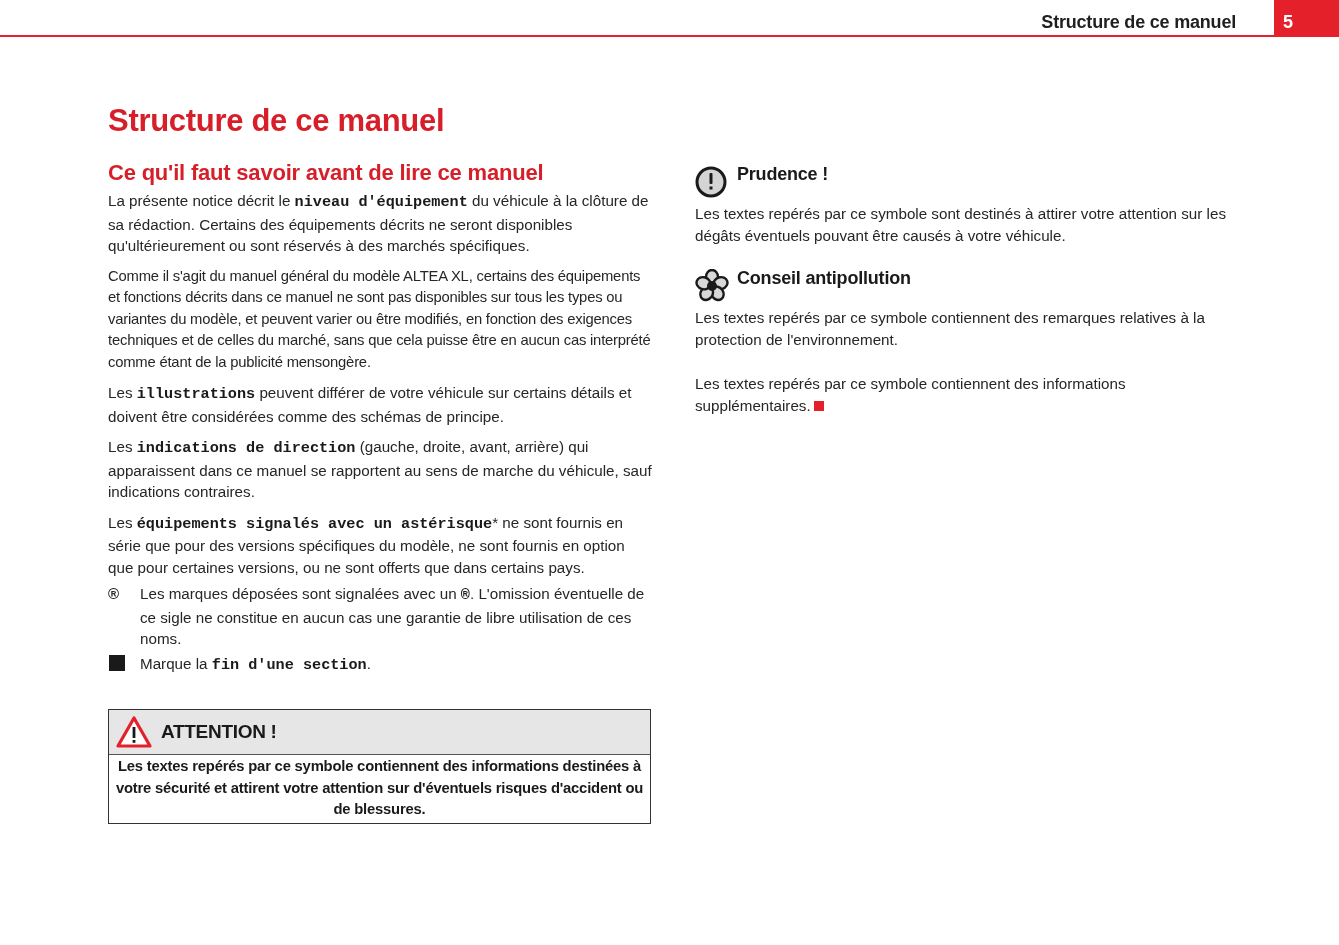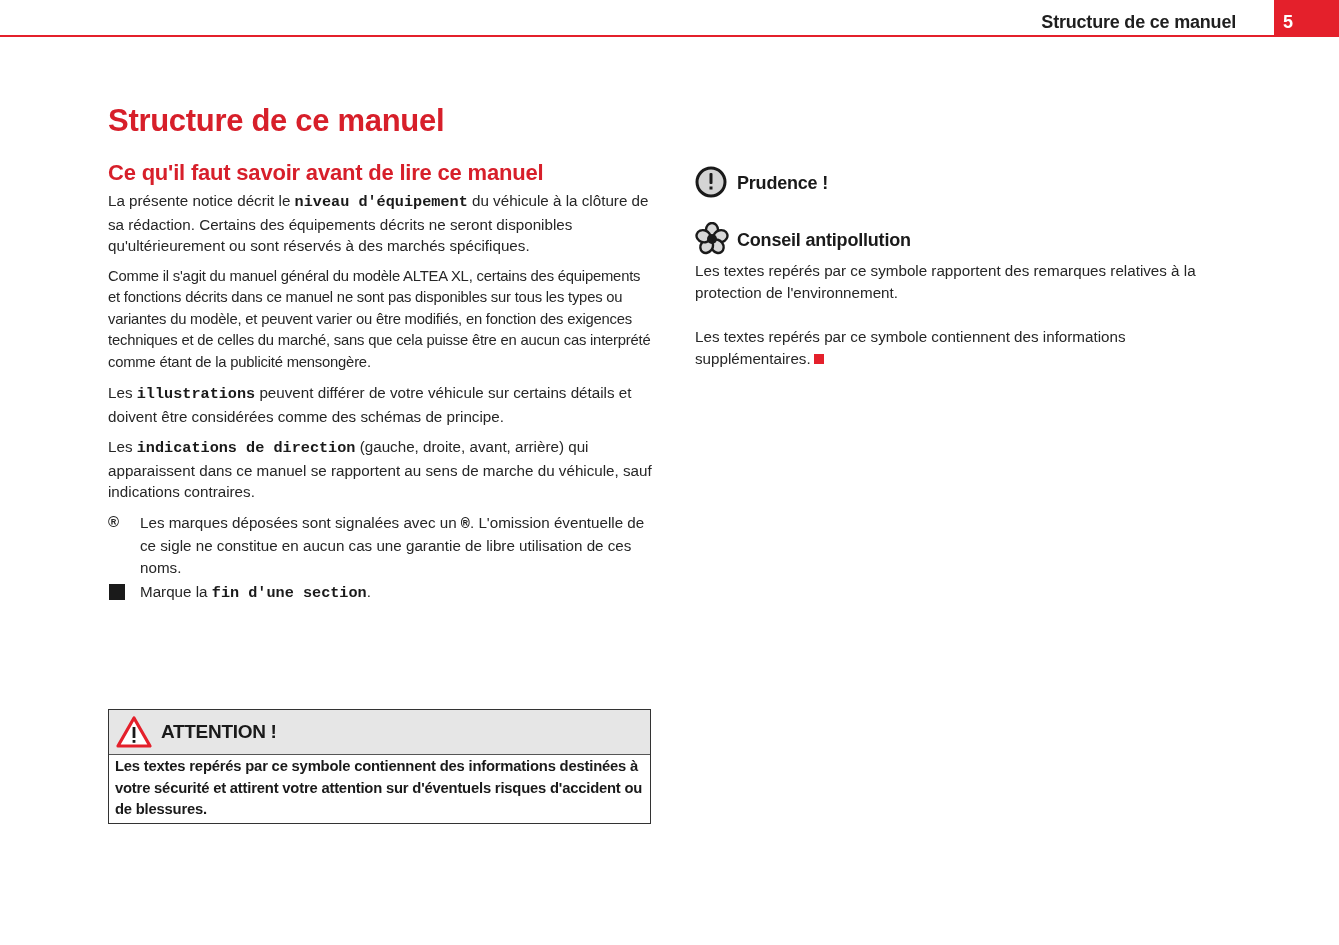--- a/index.html
+++ b/index.html
@@ -50,36 +50,37 @@
   .sym-reg { font-weight: bold; font-size: 15px; }
   .sym-tri {
     width: 0; height: 0; border-top: 7px solid transparent; border-bottom: 7px solid transparent;
     border-left: 12px solid #1a1a1a; margin-left: 1px;
   }
   .sym-square { width: 16px; height: 16px; background: #1a1a1a; margin-left: 1px; }
 
   .warning-box {
     position: absolute; left: 108px; top: 709px; width: 541px;
     border: 1.5px solid #333333;
+    text-align: center;
   }
   .warning-head {
     background: #e6e6e6; height: 44px; border-bottom: 1.5px solid #555555;
     display: flex; align-items: center; padding-left: 6px;
   }
   .warning-head svg { width: 38px; height: 34px; }
   .warning-title {
     margin-left: 8px; font-size: 19px; font-weight: bold; color: #1a1a1a; letter-spacing: -0.3px;
   }
   .warning-body {
     padding: 1px 6px 2px 6px; font-size: 14.8px; line-height: 21.5px;
     font-weight: bold; color: #1a1a1a; letter-spacing: -0.2px;
   }
 
   .note-block { margin-bottom: 23px; }
-  .note-head { display: flex; align-items: center; height: 34px; margin-bottom: 4px; }
+  .note-head { display: flex; align-items: flex-start; height: 34px; margin-bottom: 4px; }
   .note-head svg { width: 34px; height: 34px; }
   .note-title {
     margin-left: 8px; font-size: 18px; font-weight: bold; color: #1a1a1a;
     letter-spacing: -0.2px; line-height: 18px; margin-bottom: -2px;
   }
   .end-mark {
     display: inline-block; width: 10px; height: 10px; background: #e4202b;
     margin-left: 3px; vertical-align: 0px;
   }
 </style>
@@ -100,20 +101,21 @@
   <h2 class="section-heading">Ce qu'il faut savoir avant de lire ce manuel</h2>
 
   <p><span>La présente notice décrit le </span><b>niveau d'équipement</b><span> du véhicule à la clôture de sa rédaction. Certains des équipements décrits ne seront disponibles qu'ultérieurement ou sont réservés à des marchés spécifiques.</span></p>
 
   <p class="bold-para">Comme il s'agit du manuel général du modèle ALTEA XL, certains des équipements et fonctions décrits dans ce manuel ne sont pas disponibles sur tous les types ou variantes du modèle, et peuvent varier ou être modifiés, en fonction des exigences techniques et de celles du marché, sans que cela puisse être en aucun cas interprété comme étant de la publicité mensongère.</p>
 
   <p><span>Les </span><b>illustrations</b><span> peuvent différer de votre véhicule sur certains détails et doivent être considérées comme des schémas de principe.</span></p>
 
   <p><span>Les </span><b>indications de direction</b><span> (gauche, droite, avant, arrière) qui apparaissent dans ce manuel se rapportent au sens de marche du véhicule, sauf indications contraires.</span></p>
 
+  <p style="margin-bottom:5px"><span>Les </span><b>équipements signalés avec un astérisque</b><span>* ne sont fournis en série que pour des versions spécifiques du modèle, ne sont fournis en option que pour certaines versions, ou ne sont offerts que dans certains pays.</span></p>
 
   <ul class="legend-list">
     <li class="legend-item">
       <span class="legend-sym">
           <span class="sym-reg">®</span>
         </span>
       <span>Les marques déposées sont signalées avec un </span><b>®</b><span>. L'omission éventuelle de ce sigle ne constitue en aucun cas une garantie de libre utilisation de ces noms.</span>
     </li>
     <li class="legend-item">
       <span class="legend-sym">
@@ -144,35 +146,36 @@
 <div class="col-right">
   <div class="note-block">
     <div class="note-head">
       <svg viewBox="0 0 34 34">
         <circle cx="16" cy="17" r="14" fill="#d4d4d4" stroke="#1a1a1a" stroke-width="3"></circle>
         <rect x="14.5" y="8" width="3" height="11" rx="1" fill="#1a1a1a"></rect>
         <rect x="14.5" y="21.5" width="3" height="3" fill="#1a1a1a"></rect>
       </svg>
       <span class="note-title">Prudence !</span>
     </div>
+    <p>Les textes repérés par ce symbole sont destinés à attirer votre attention sur les dégâts éventuels pouvant être causés à votre véhicule.</p>
   </div>
 
   <div class="note-block">
     <div class="note-head">
       <svg viewBox="0 0 34 34">
         <g fill="#d8d8d8" stroke="#1a1a1a" stroke-width="2.4">
           <ellipse cx="17" cy="8" rx="6" ry="7"></ellipse>
           <ellipse cx="17" cy="8" rx="6" ry="7" transform="rotate(72 17 17)"></ellipse>
           <ellipse cx="17" cy="8" rx="6" ry="7" transform="rotate(144 17 17)"></ellipse>
           <ellipse cx="17" cy="8" rx="6" ry="7" transform="rotate(216 17 17)"></ellipse>
           <ellipse cx="17" cy="8" rx="6" ry="7" transform="rotate(288 17 17)"></ellipse>
         </g>
         <circle cx="17" cy="17" r="5" fill="#1a1a1a"></circle>
       </svg>
       <span class="note-title">Conseil antipollution</span>
     </div>
-    <p>Les textes repérés par ce symbole rapportent des remarques relatives à la protection de l'environnement.</p>
+    <p>Les textes repérés par ce symbole contiennent des remarques relatives à la protection de l'environnement.</p>
   </div>
 
   <div class="note-block">
     <p><span>Les textes repérés par ce symbole contiennent des informations supplémentaires.</span><span class="end-mark"></span></p>
   </div>
 </div>
 
 </body></html>

